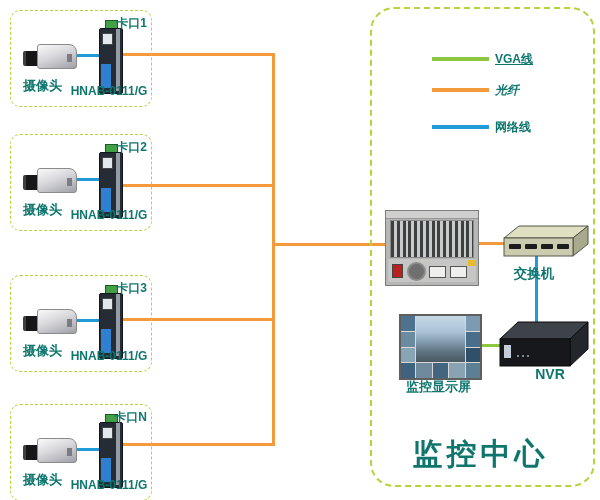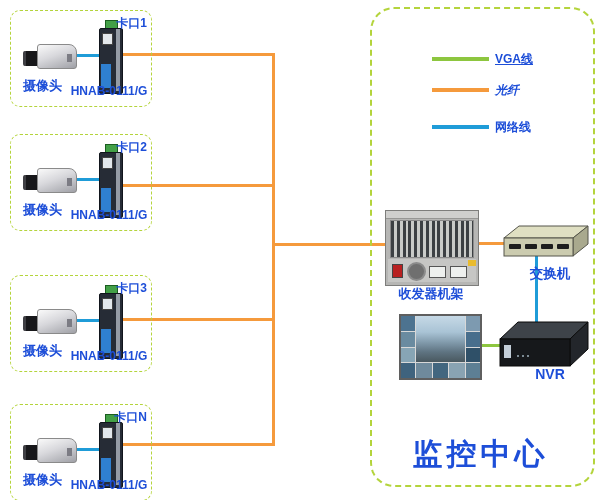--- a/index.html
+++ b/index.html
@@ -1,17 +1,17 @@
 <!DOCTYPE html>
 <html><head>
 <meta charset="utf-8">
 <style>
   html,body{margin:0;padding:0;background:#fff;}
   .canvas{position:relative;width:600px;height:500px;background:#fff;overflow:hidden;
-          font-family:"Liberation Sans","DejaVu Sans",sans-serif;color:#1d4ed8;}
+          font-family:"Liberation Sans","DejaVu Sans",sans-serif;color:#0f766e;}
   
   .line{position:absolute;z-index:1;}
   .fiber{background:#f59a3c;}
   .net{background:#1f9cd8;}
   .vga{background:#8dc63f;}
   
   .group{position:absolute;left:10px;width:140px;height:95px;z-index:2;
          border:1.5px dashed #b4d43c;border-radius:10px;}
   .g-blue{position:absolute;left:38px;top:43px;width:54px;height:3px;background:#1f9cd8;}
   .kakou{position:absolute;right:4px;top:4px;font-size:12px;font-weight:bold;white-space:nowrap;}
@@ -168,47 +168,47 @@
     <div class="rack-top"></div>
     <div class="rack-slots"></div>
     <div class="rack-panel">
       <div class="rack-power"></div>
       <div class="rack-fan"></div>
       <div class="rack-meter1"></div>
       <div class="rack-meter2"></div>
       <div class="rack-sticker"></div>
     </div>
   </div>
-  <div class="dev-label" style="left:385px;top:285px;width:92px;font-size:13px;">收发器机架</div>
 
   <svg style="left:502px;top:224px;" width="90" height="36" viewBox="0 0 90 36">
     <polygon points="2,14 17,2 86,2 71,14" fill="#dfdfc2" stroke="#55554a" stroke-width="1"></polygon>
     <polygon points="71,14 86,2 86,20 71,32" fill="#a9a98e" stroke="#55554a" stroke-width="1"></polygon>
     <rect x="2" y="14" width="69" height="18" fill="#cbcbaf" stroke="#55554a" stroke-width="1"></rect>
     <rect x="7" y="20" width="12" height="5" rx="1" fill="#1c1c1c"></rect>
     <rect x="23" y="20" width="12" height="5" rx="1" fill="#1c1c1c"></rect>
     <rect x="39" y="20" width="12" height="5" rx="1" fill="#1c1c1c"></rect>
     <rect x="55" y="20" width="12" height="5" rx="1" fill="#1c1c1c"></rect>
   </svg>
-  <div class="dev-label" style="left:520px;top:265px;width:60px;font-size:13.5px;">交换机</div>
+  <div class="dev-label" style="left:504px;top:265px;width:60px;font-size:13.5px;">交换机</div>
 
   <div class="wall">
     <div class="l0"></div>
     <div class="l1"></div>
     <div class="l2"></div>
     <div class="w-big"></div>
     <div class="r0"></div>
     <div class="r1"></div>
     <div class="r2"></div>
     <div class="b0"></div>
     <div class="b1"></div>
     <div class="b2"></div>
     <div class="b3"></div>
     <div class="b4"></div>
   </div>
+  <div class="dev-label" style="left:399px;top:378px;width:79px;font-size:13px;">监控显示屏</div>
 
   <svg style="left:498px;top:320px;" width="92" height="47" viewBox="0 0 92 47">
     <polygon points="2,19 20,2 90,2 72,19" fill="#3e4349" stroke="#0a0a0a" stroke-width="1"></polygon>
     <polygon points="72,19 90,2 90,29 72,46" fill="#23262b" stroke="#0a0a0a" stroke-width="1"></polygon>
     <rect x="2" y="19" width="70" height="27" fill="#16181b" stroke="#0a0a0a" stroke-width="1"></rect>
     <rect x="6" y="25" width="7" height="13" fill="#c3ced8"></rect>
     <circle cx="20" cy="36" r="1" fill="#9fb0bd"></circle>
     <circle cx="25" cy="36" r="1" fill="#9fb0bd"></circle>
     <circle cx="30" cy="36" r="1" fill="#9fb0bd"></circle>
   </svg>

